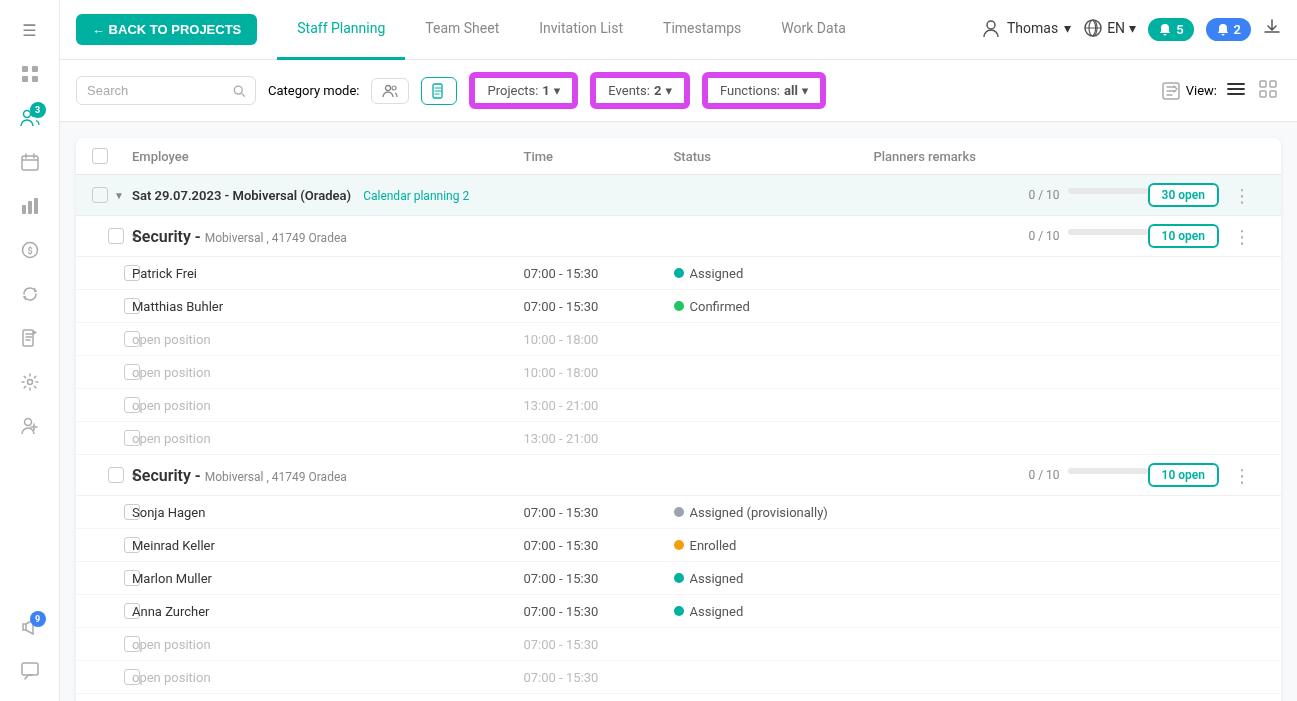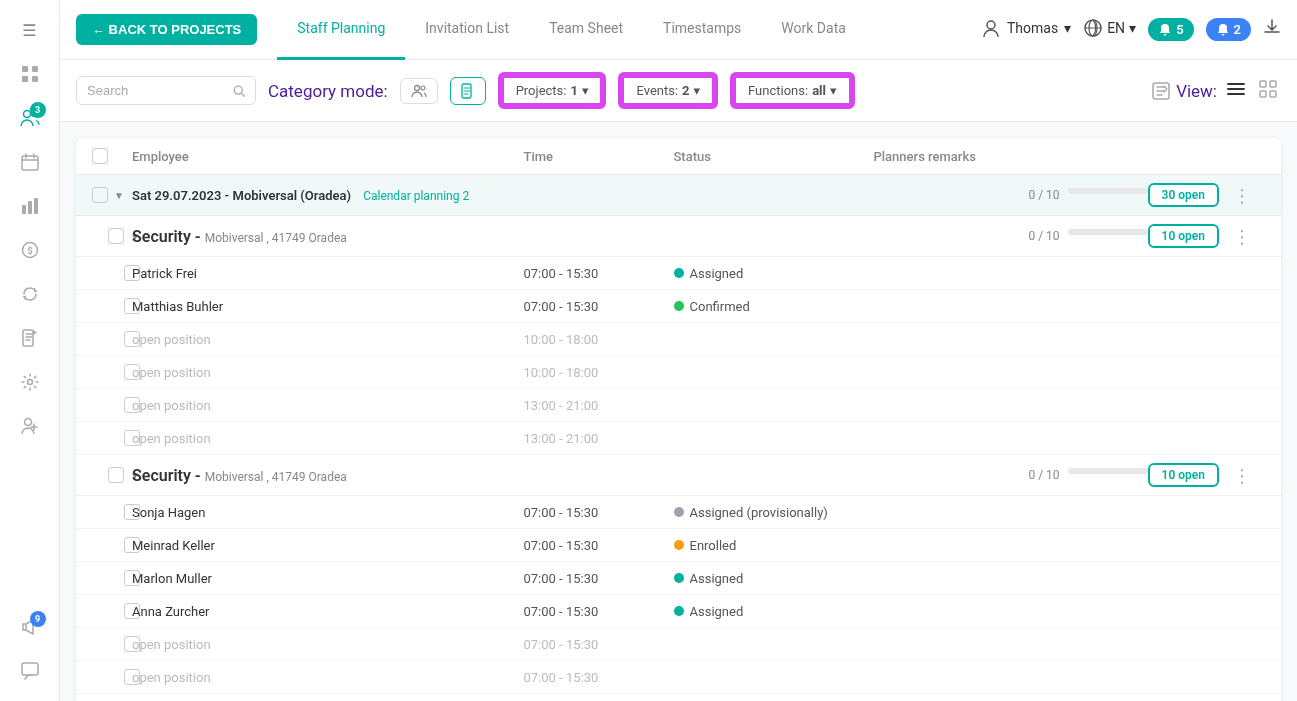--- a/index.html
+++ b/index.html
@@ -29,21 +29,21 @@
     .lang-btn { display: flex; align-items: center; gap: 4px; cursor: pointer; color: #333; font-size: 14px; }
     .notif-btn { background: #00b0a0; color: #fff; border-radius: 20px; padding: 4px 10px; font-size: 13px; font-weight: 600; cursor: pointer; display: flex; align-items: center; gap: 4px; }
     .notif-btn.blue { background: #3b82f6; }
     .download-btn { cursor: pointer; color: #555; font-size: 16px; }
 
     
     .toolbar { display: flex; align-items: center; padding: 12px 16px; background: #fff; border-bottom: 1px solid #e8e8e8; gap: 12px; }
     .search-input { display: flex; align-items: center; border: 1px solid #ddd; border-radius: 6px; padding: 6px 10px; gap: 6px; width: 180px; }
     .search-input input { border: none; outline: none; font-size: 13px; width: 100%; color: #14532d; }
     .search-input input::placeholder { color: #aaa; }
-    .category-label { color: #4c1d95; font-size: 17px; white-space: nowrap; }
+    .category-label { color: #000000; font-size: 13px; white-space: nowrap; }
     .cat-btn { border: 1px solid #ddd; border-radius: 6px; padding: 5px 10px; cursor: pointer; color: #555; font-size: 13px; display: flex; align-items: center; gap: 4px; }
     .cat-btn.active { border-color: #00b0a0; color: #00b0a0; }
     .filter-btn { border: 6px solid #d946ef; border-radius: 6px; padding: 5px 12px; cursor: pointer; color: #555; font-size: 13px; display: flex; align-items: center; gap: 4px; }
     .view-controls { margin-left: auto; display: flex; align-items: center; gap: 6px; }
     .view-icon { cursor: pointer; color: #aaa; font-size: 16px; padding: 4px; }
     .view-icon.active { color: #333; }
 
     
     .content { flex: 1; overflow-y: auto; background: #f8f9fa; padding: 16px; }
     .table-wrap { background: #fff; border-radius: 8px; box-shadow: 0 1px 4px rgba(0,0,0,0.08); overflow: hidden; }
@@ -174,22 +174,22 @@
       </div>
     </div>
   </div>
 
   <div class="main">
 
     <div class="topnav">
       <button class="back-btn">← BACK TO PROJECTS</button>
       <div class="nav-tabs">
         <div class="nav-tab active">Staff Planning</div>
+        <div class="nav-tab">Team Sheet</div>
         <div class="nav-tab">Invitation List</div>
-        <div class="nav-tab">Team Sheet</div>
         <div class="nav-tab">Timestamps</div>
         <div class="nav-tab">Work Data</div>
       </div>
       <div class="nav-right">
         <div class="user-btn">
           <svg width="20" height="20" viewBox="0 0 20 20" fill="none">
             <circle cx="10" cy="7" r="4" stroke="#555" stroke-width="1.5"></circle>
             <path d="M3 19c0-3.866 3.134-7 7-7s7 3.134 7 7" stroke="#555" stroke-width="1.5"></path>
           </svg>
           <span>Thomas</span>

